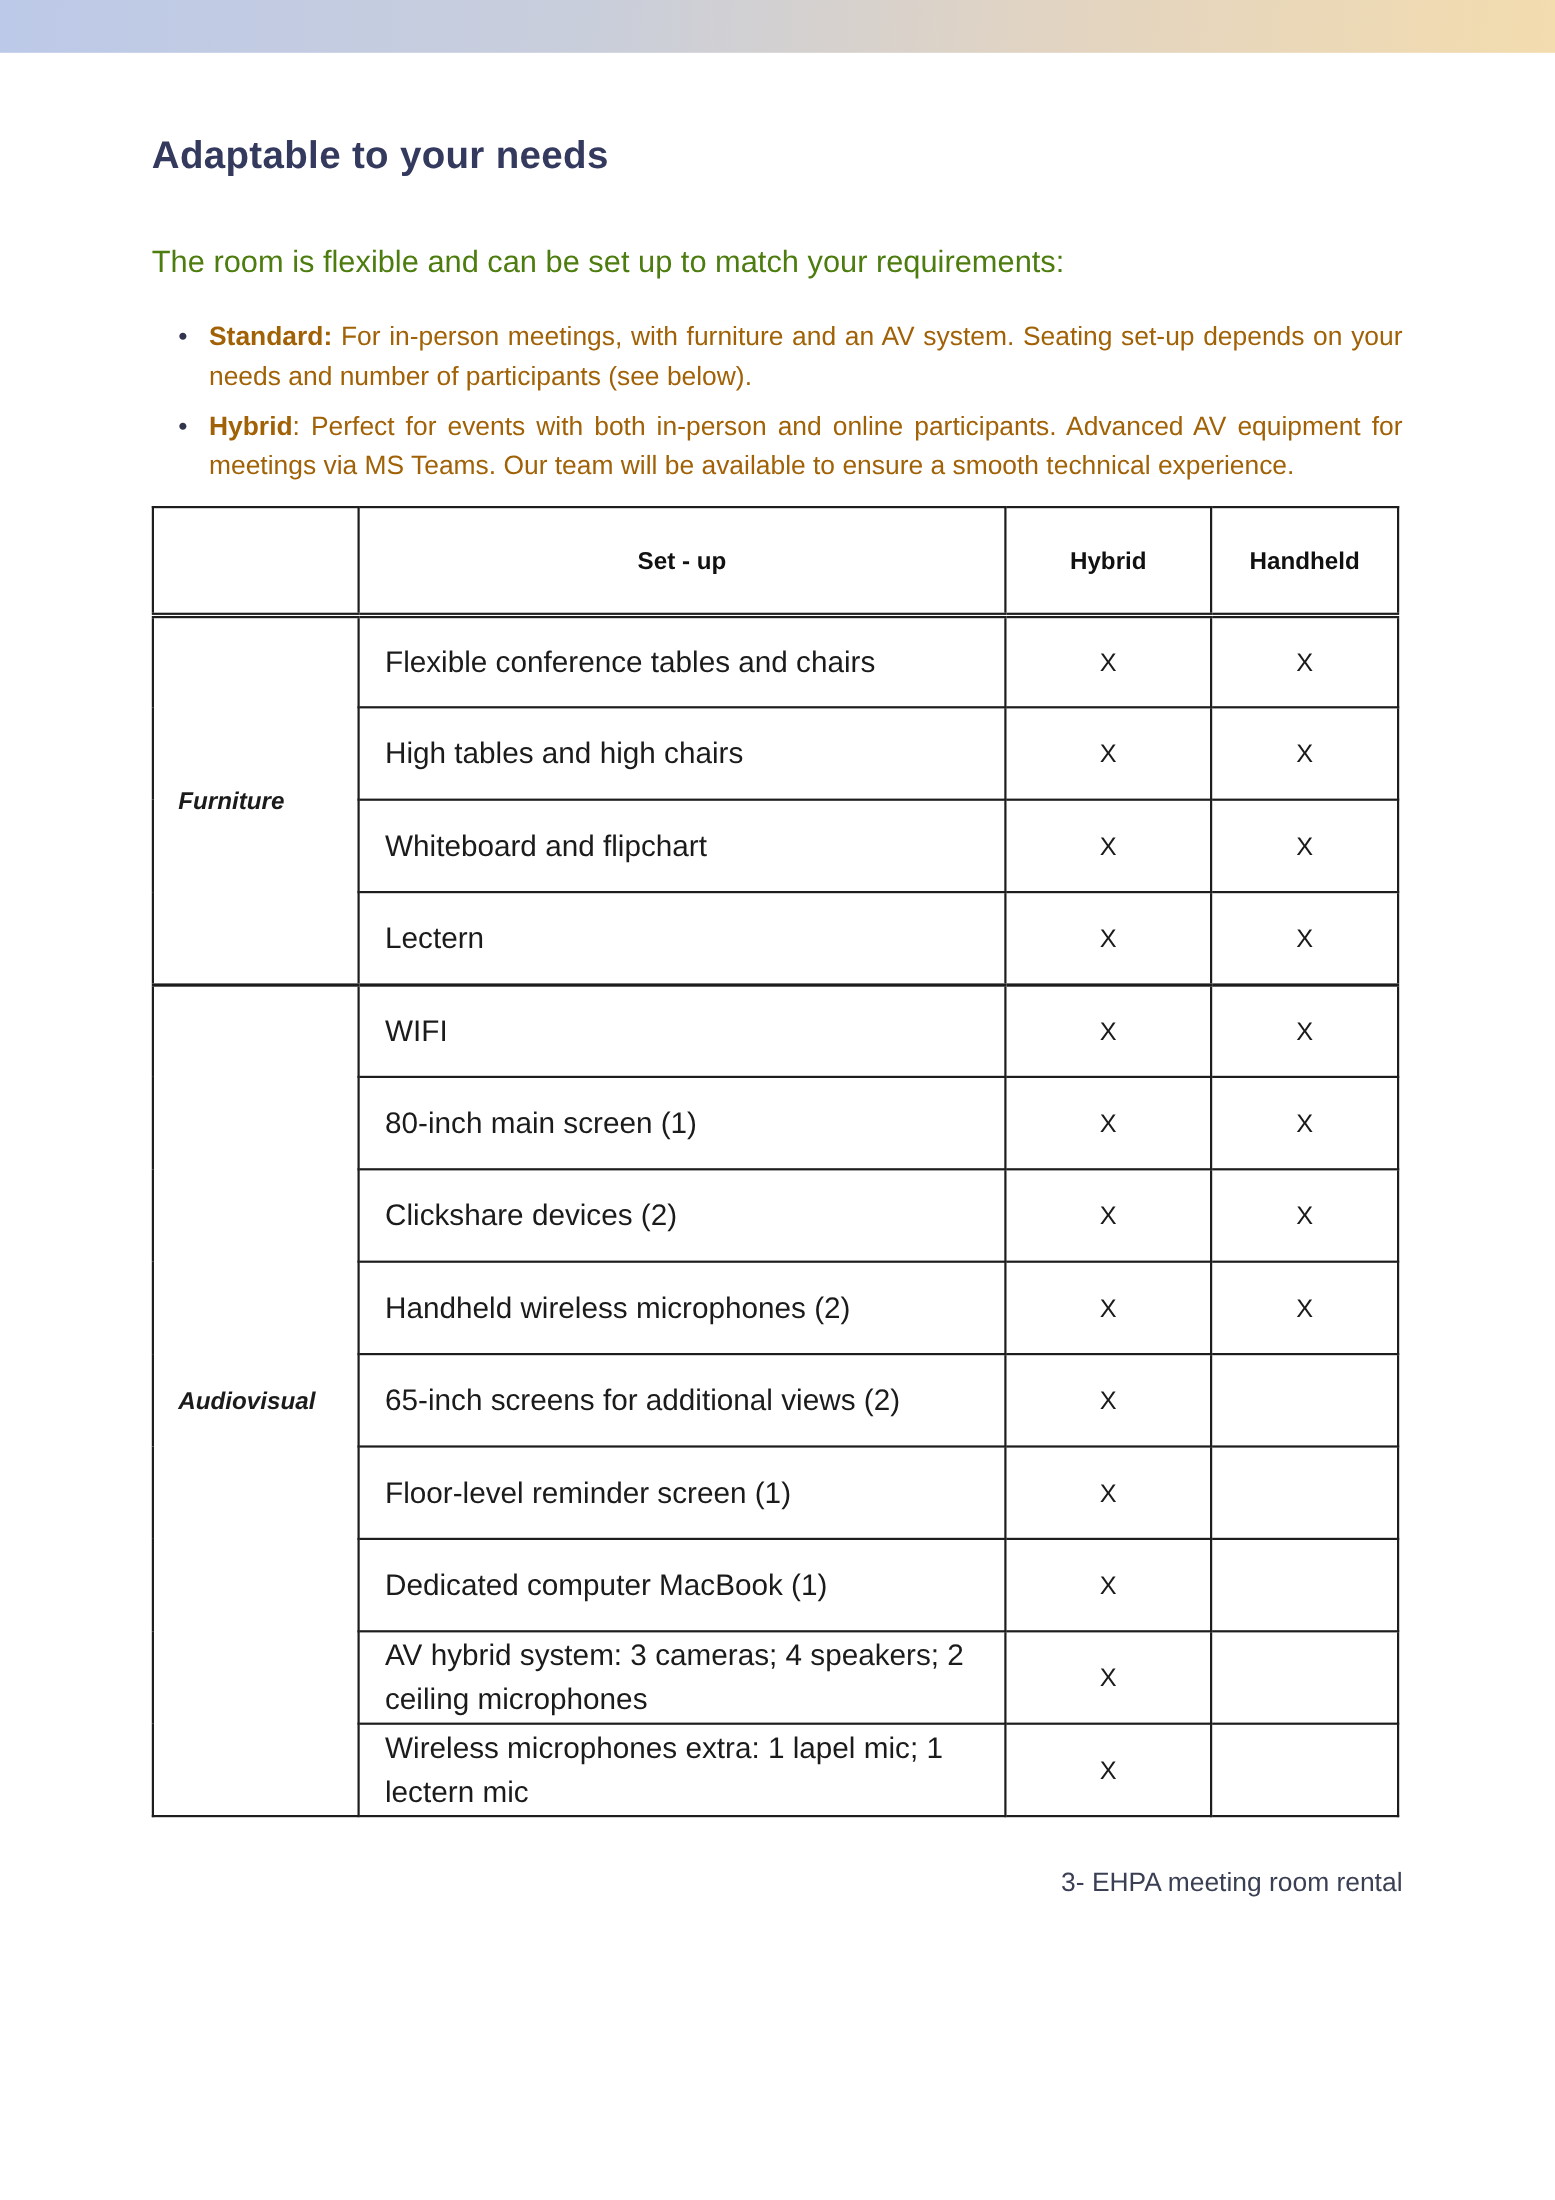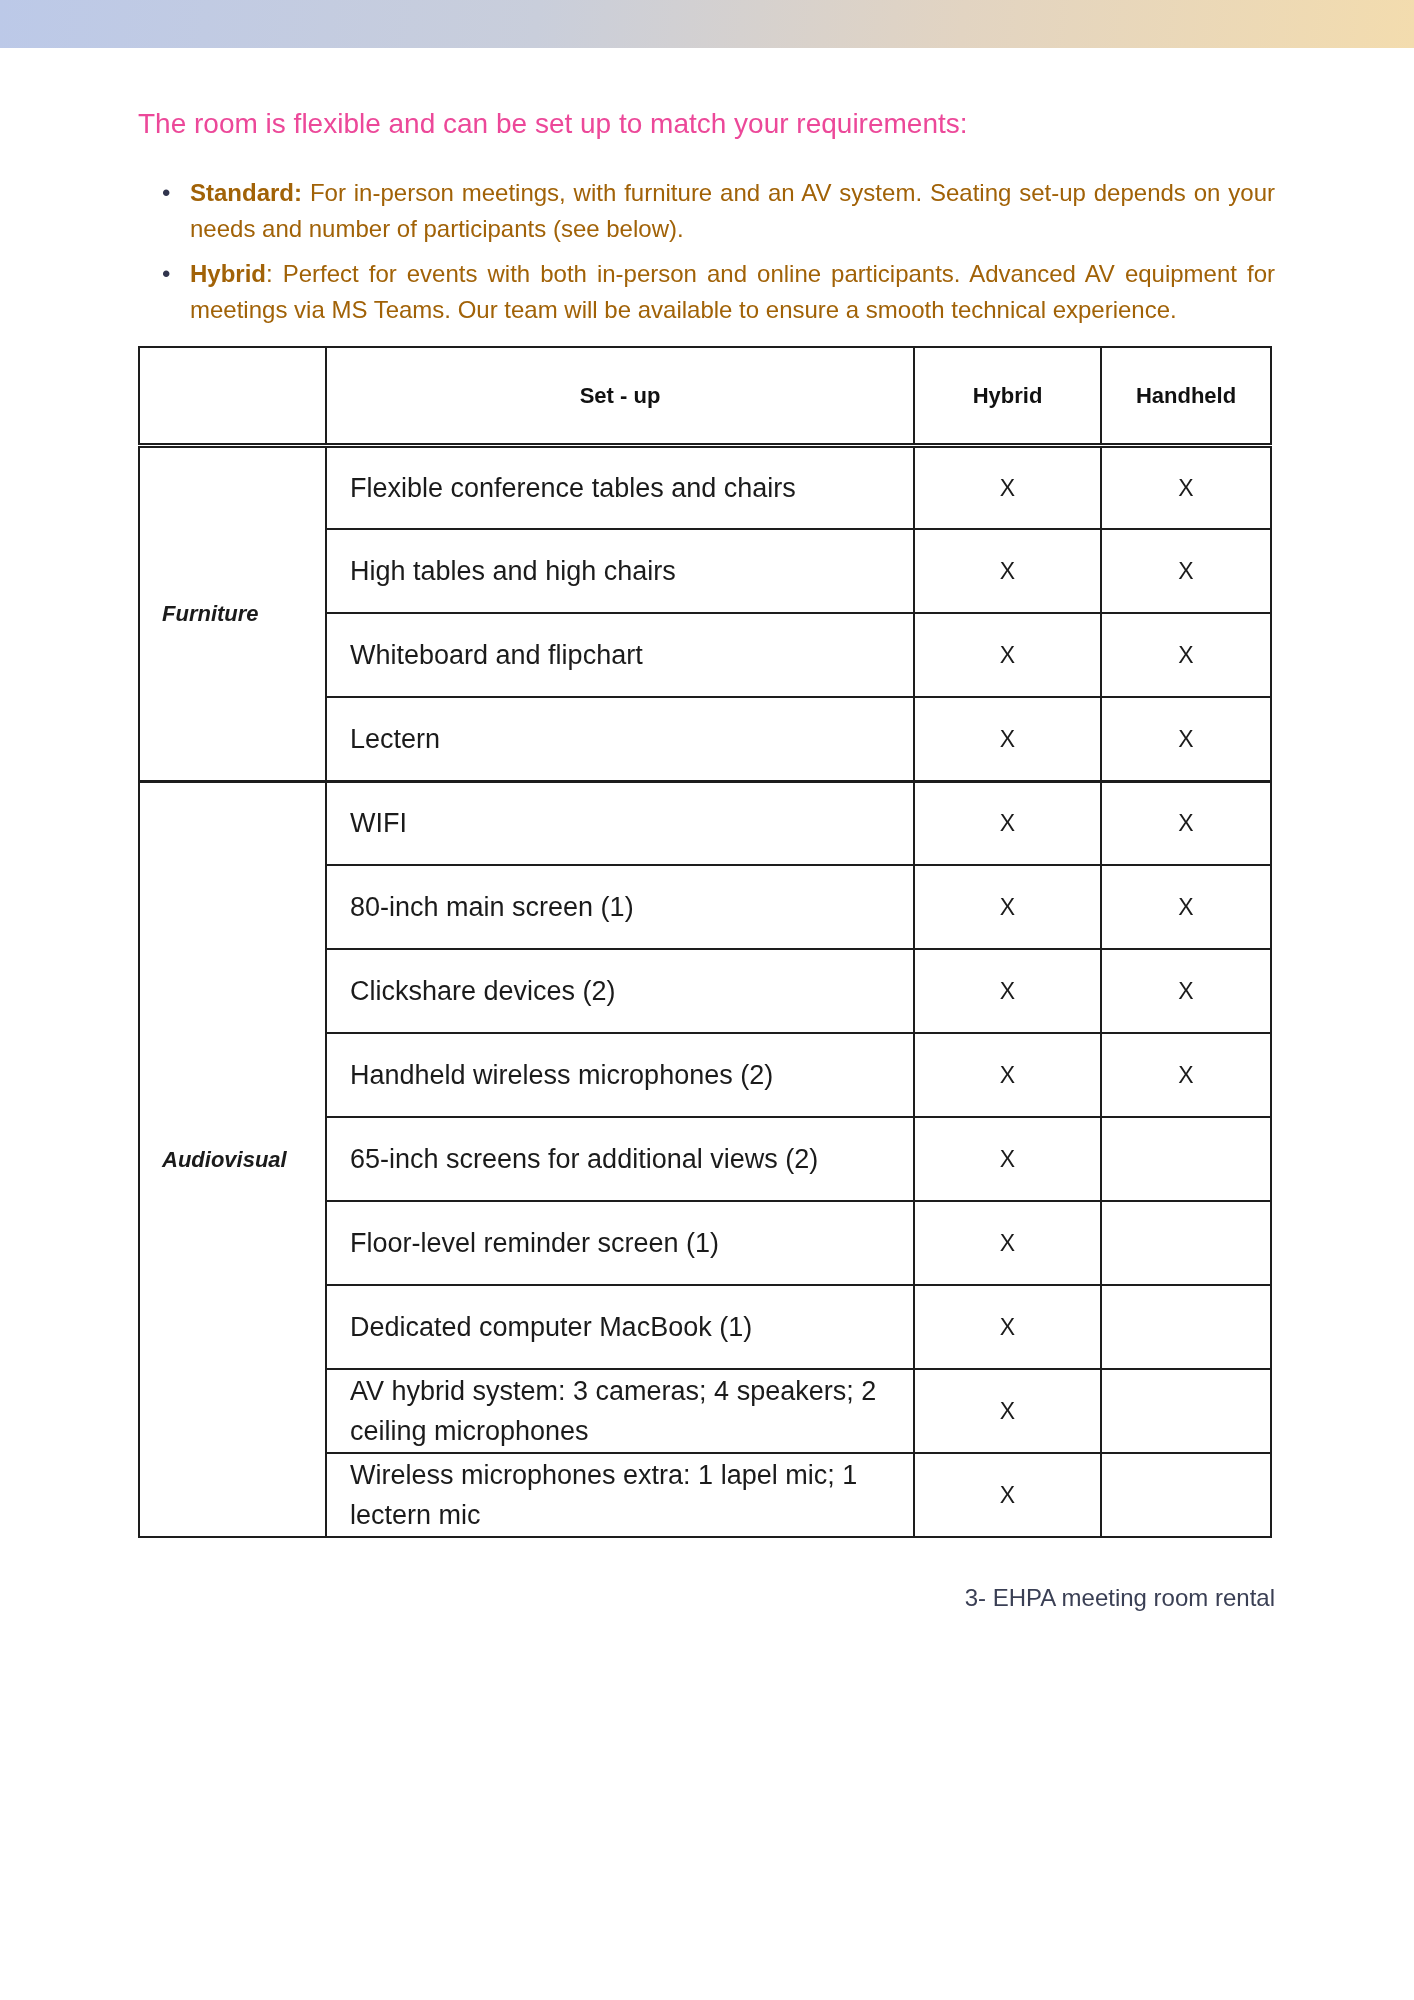--- a/index.html
+++ b/index.html
@@ -23,21 +23,21 @@
   h1.page-title {
     margin: 74px 0 0 0;
     font-size: 35px;
     font-weight: bold;
     color: #34395e;
     letter-spacing: 0.3px;
   }
   p.intro {
     margin: 56px 0 12px 0;
     font-size: 28px;
-    color: #ec4899;
+    color: #4d7c0f;
     line-height: 1.45;
   }
   ul.options {
     margin: 30px 0 0 0;
     padding-left: 52px;
     list-style: none;
   }
   ul.options li {
     position: relative;
     font-size: 24px;
@@ -105,20 +105,21 @@
     color: #3a3f54;
   }
 </style>
 </head>
 <body>
 
 <div class="top-bar"></div>
 
 <div class="content">
 
+  <h1 class="page-title">Adaptable to your needs</h1>
 
   <p class="intro">The room is flexible and can be set up to match your requirements:</p>
 
   <ul class="options">
     <li><span class="lead">Standard:</span><span> For in-person meetings, with furniture and an AV system. Seating set-up depends on your needs and number of participants (see below).</span></li>
     <li><span class="lead">Hybrid</span><span>: Perfect for events with both in-person and online participants. Advanced AV equipment for meetings via MS Teams. Our team will be available to ensure a smooth technical experience.</span></li>
   </ul>
 
 
   <table class="equipment">

